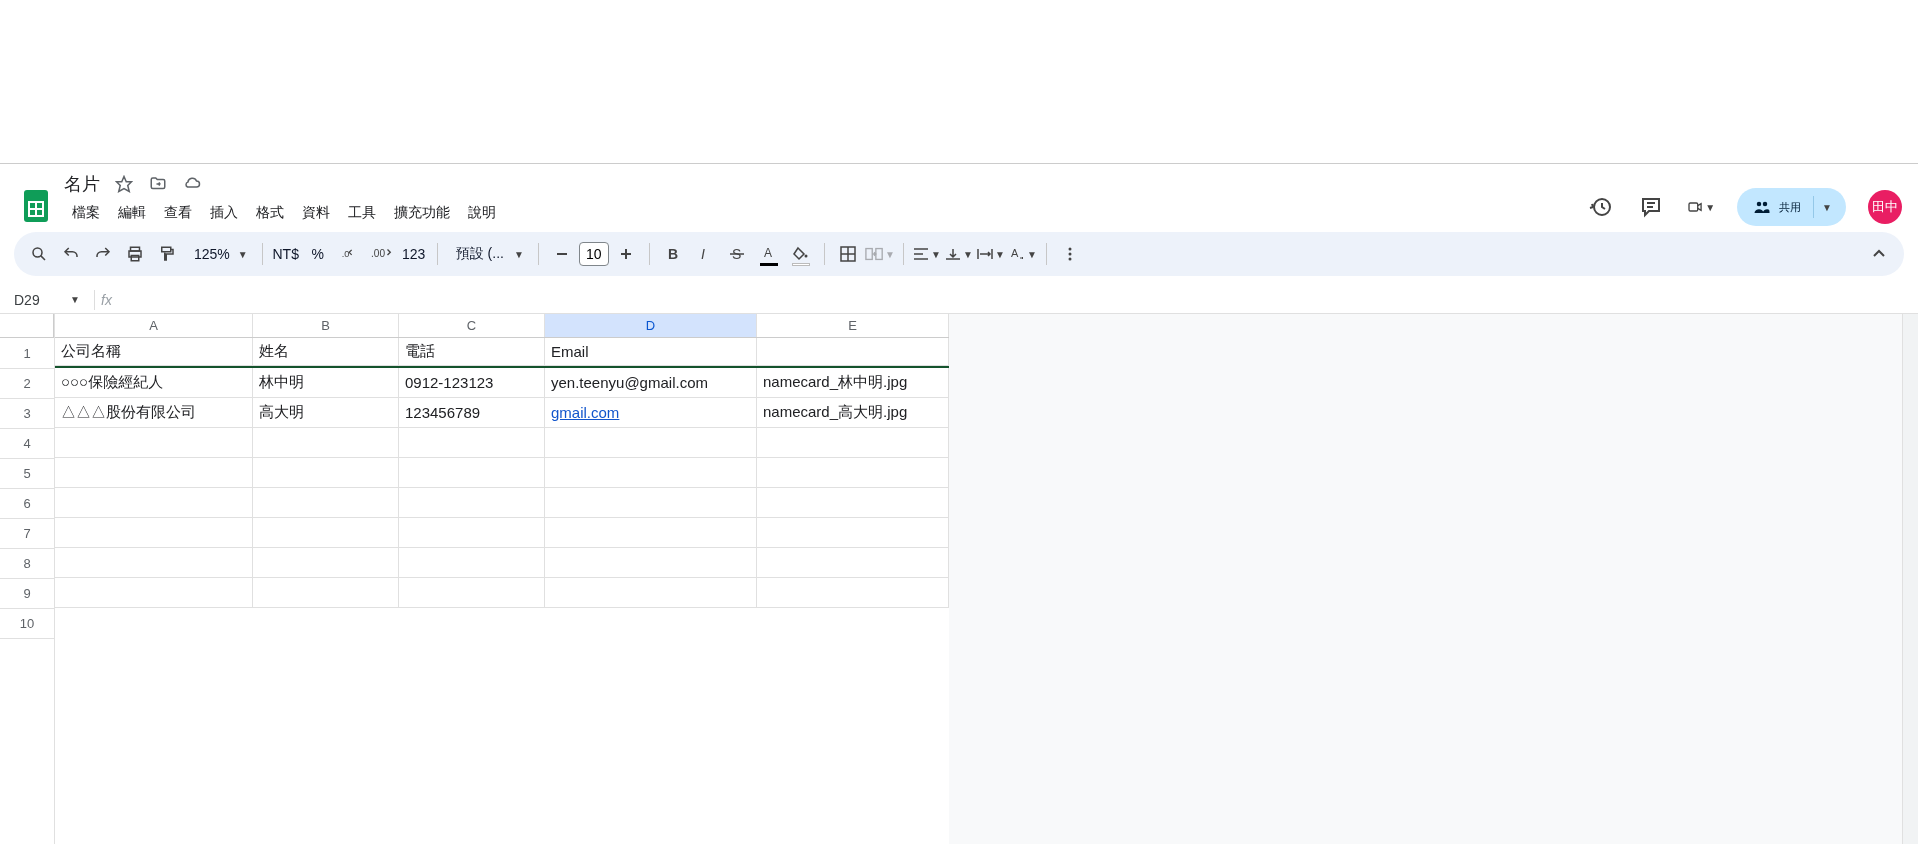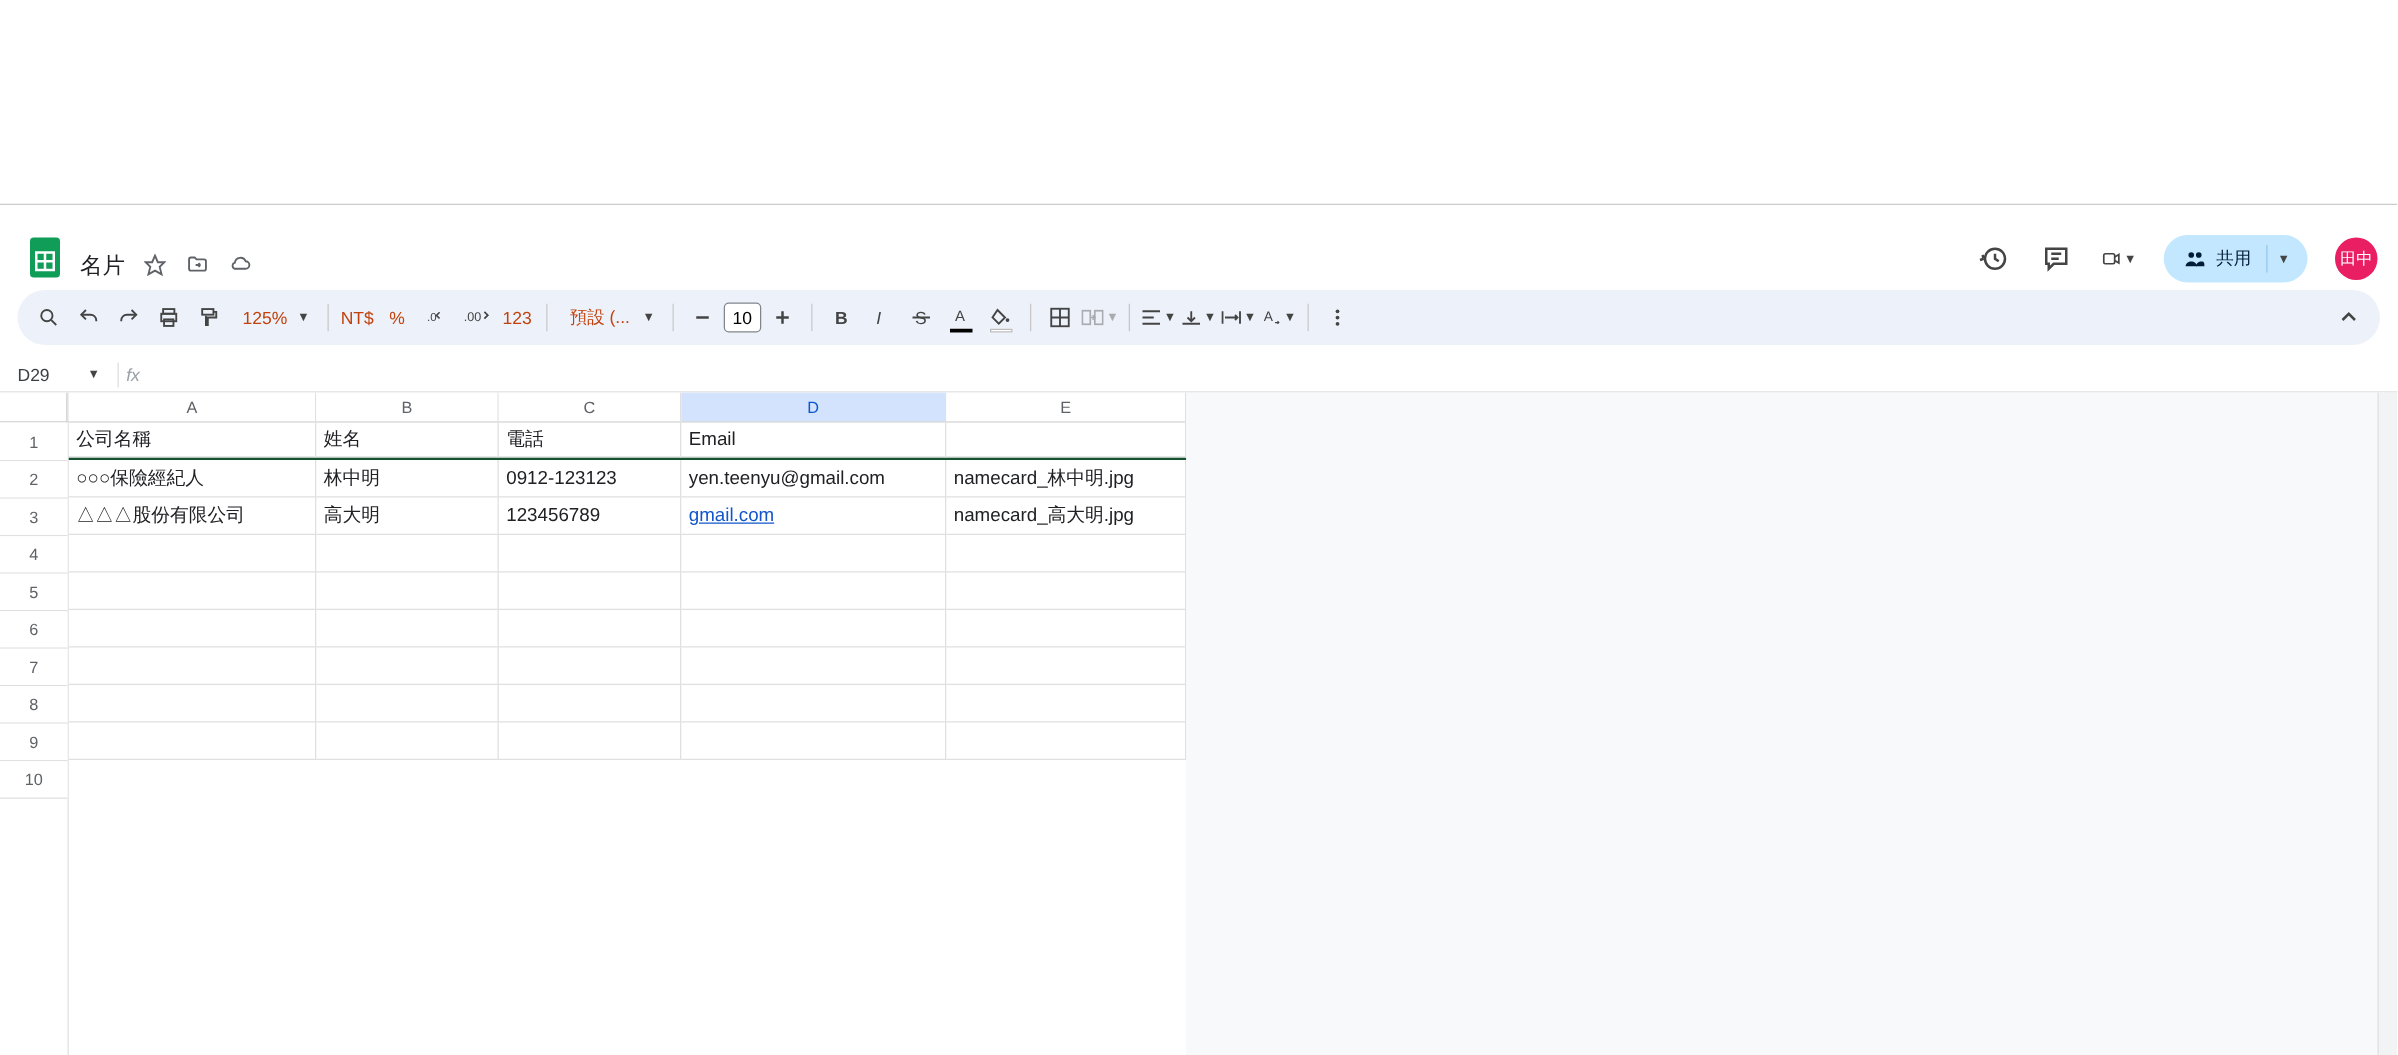--- a/index.html
+++ b/index.html
@@ -15,30 +15,30 @@
 .title-block { margin-left: 8px; flex: 1; }
 .title-row { display: flex; align-items: center; gap: 14px; height: 28px; }
 .doc-title { font-size: 18px; color: #202124; }
 .title-icon { width: 20px; height: 20px; color: #5f6368; display:flex; align-items:center; justify-content:center; cursor:pointer; }
 .menu-row { display: flex; gap: 2px; margin-top: 2px; }
 .menu-item { font-size: 14px; color: #202124; padding: 4px 8px; border-radius: 4px; cursor: pointer; }
 .header-right { display: flex; align-items: center; gap: 22px; margin-top: 6px; }
 .hr-icon { width: 28px; height: 28px; color: #444; display:flex; align-items:center; justify-content:center; cursor:pointer; }
 .meet-btn { display:flex; align-items:center; gap:2px; }
 .share-btn { background: #c2e7ff; border-radius: 28px; height: 38px; display: flex; align-items: center; padding: 0 14px 0 16px; cursor: pointer; }
-.share-btn-main { display:flex; align-items:center; gap:8px; font-size:14px; color:#001d35; font-weight:500; }
+.share-btn-main { display:flex; align-items:center; gap:8px; font-size:11px; color:#001d35; font-weight:500; }
 .share-btn-sep { width:1px; height:22px; background:#94c8e8; margin:0 8px 0 12px; }
 .share-caret { color:#001d35; }
 .avatar { width: 34px; height: 34px; border-radius: 50%; background: #e91e63; color: #fff; display:flex; align-items:center; justify-content:center; font-size: 13px; font-weight:500; cursor:pointer; }
 
 
 .toolbar-wrap { padding: 6px 14px 10px 14px; }
 .toolbar { background: #edf2fa; border-radius: 28px; height: 44px; display: flex; align-items: center; padding: 0 10px; gap: 2px; }
 .tb-icon { width: 30px; height: 30px; display:flex; align-items:center; justify-content:center; color: #444; border-radius:4px; cursor:pointer; }
-.tb-text { font-size: 14px; color: #c2410c; padding: 0 4px; }
+.tb-text { font-size: 14px; color: #0f172a; padding: 0 4px; }
 .tb-sep { width:1px; height:22px; background:#c7c7c7; margin:0 6px; }
 .tb-input { width: 30px; height: 24px; border: 1px solid #80868b; border-radius: 4px; text-align:center; font-size:14px; background:#fff; }
 .tb-zoom { display:flex; align-items:center; gap:4px; padding:0 6px; }
 .tb-font { display:flex; align-items:center; gap:6px; padding:0 6px;justify-content:center; }
 .tb-right { margin-left: auto; }
 .text-color-sample { position:relative; }
 .text-color-sample::after { content:""; position:absolute; bottom:3px; left:6px; width:18px; height:3px; background:#000; }
 .fill-color-sample { position:relative; }
 .fill-color-sample::after { content:""; position:absolute; bottom:3px; left:6px; width:18px; height:3px; background:#fff; border:1px solid #bbb; box-sizing:border-box; }
 .caret { font-size:10px; color:#444; }
@@ -94,20 +94,31 @@
         <svg width="20" height="18" viewBox="0 0 24 24" fill="none" stroke="#5f6368" stroke-width="2">
             <path d="M3 6a2 2 0 012-2h4l2 2h8a2 2 0 012 2v8a2 2 0 01-2 2H5a2 2 0 01-2-2V6z"></path>
             <path d="M10 12h5m0 0l-2-2m2 2l-2 2"></path>
           </svg>
       </span>
       <span class="title-icon">
         <svg width="22" height="18" viewBox="0 0 24 24" fill="none" stroke="#5f6368" stroke-width="2">
             <path d="M18 16a4 4 0 000-8 6 6 0 00-11.5 1.5A3.5 3.5 0 006 16h12z"></path>
           </svg>
       </span>
+    </div>
+    <div class="menu-row">
+      <span class="menu-item">檔案</span>
+      <span class="menu-item">編輯</span>
+      <span class="menu-item">查看</span>
+      <span class="menu-item">插入</span>
+      <span class="menu-item">格式</span>
+      <span class="menu-item">資料</span>
+      <span class="menu-item">工具</span>
+      <span class="menu-item">擴充功能</span>
+      <span class="menu-item">說明</span>
     </div>
   </div>
   <div class="header-right">
     <span class="hr-icon">
       <svg width="24" height="24" viewBox="0 0 24 24" fill="none" stroke="#444" stroke-width="2">
           <circle cx="13" cy="12" r="8"></circle>
           <path d="M13 8v4l3 2"></path>
           <path d="M4 12l-1-3m1 3l-3 1"></path>
         </svg>
     </span>

